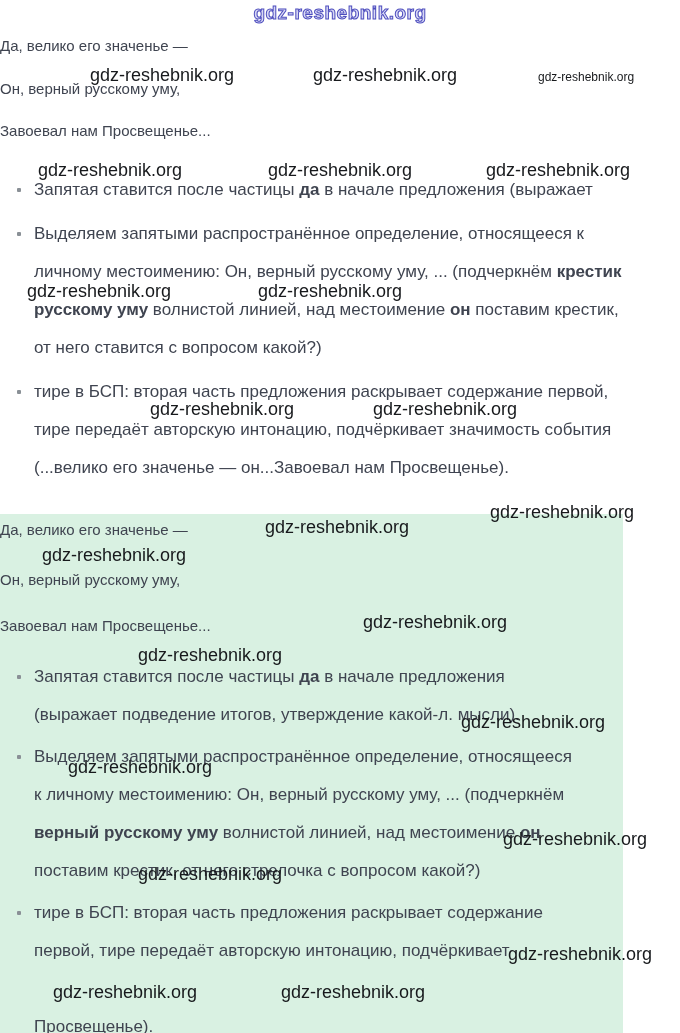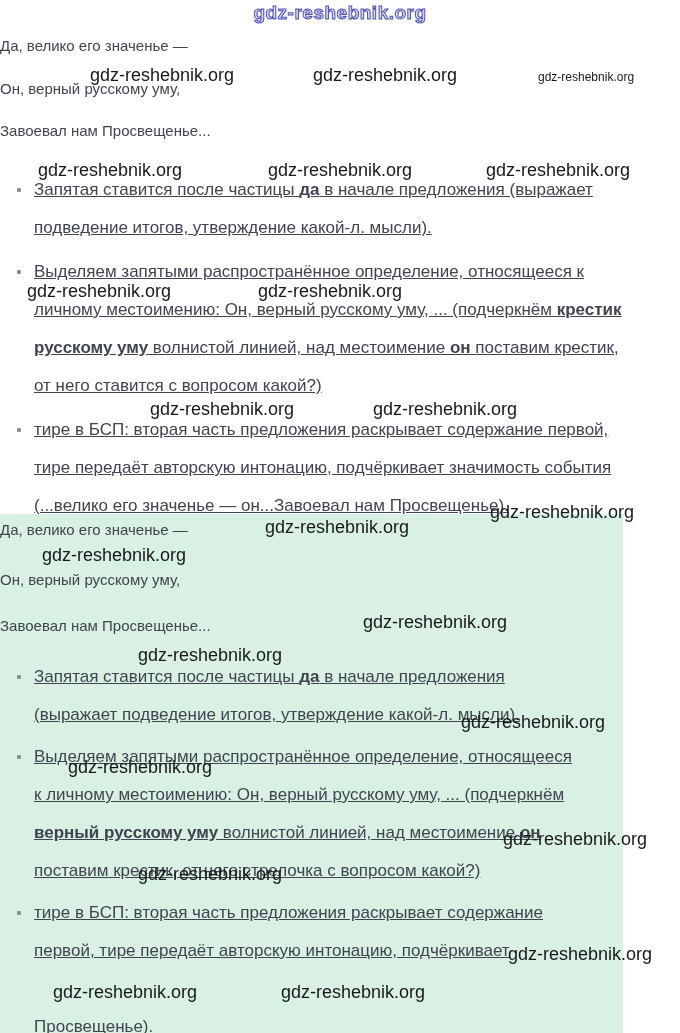--- a/index.html
+++ b/index.html
@@ -41,21 +41,20 @@
   .green-section .poem-line.p1{margin-top:0;}
   .green-section .poem-line.p2{margin-top:26px;}
   .green-section .poem-line.p3{margin-top:22px;}
   
   .bullets{
     list-style:none;
     margin:0;
     padding:0 0 0 34px;
     font-size:17px;
     line-height:38px;
-    text-decoration:underline;
   }
   .white-section .bullets{margin-top:28px;padding-right:10px;}
   .green-section .bullets{margin-top:20px;padding-right:8px;}
   .bullets li{position:relative;}
   .bullets li::before{
     content:"";
     position:absolute;
     left:-17px;top:17px;
     width:4px;height:4px;
     background:var(--marker);
@@ -98,21 +97,21 @@
 <body>
 
 <div class="page">
 
   <div class="white-section">
     <div class="header-wm">gdz-reshebnik.org</div>
     <p class="poem-line p1">Да, велико его значенье —</p>
     <p class="poem-line p2">Он, верный русскому уму,</p>
     <p class="poem-line p3">Завоевал нам Просвещенье...</p>
     <ul class="bullets">
-        <li><span>Запятая ставится после частицы </span><b>да</b><span> в начале предложения (выражает</span><br><span>подведение итогов, утверждение какой-л. мысли).</span></li>
+        <li><span>Запятая ставится после частицы </span><b>да</b><span> в начале предложения (выражает</span><br></li>
         <li><span>Выделяем запятыми распространённое определение, относящееся к</span><br><span>личному местоимению: Он, верный русскому уму, ... (подчеркнём </span><b>крестик</b><br><b>русскому уму</b><span> волнистой линией, над местоимение </span><b>он</b><span> поставим крестик,</span><br><span>от него ставится с вопросом какой?)</span></li>
         <li><span>тире в БСП: вторая часть предложения раскрывает содержание первой,</span><br><span>тире передаёт авторскую интонацию, подчёркивает значимость события</span><br><span>(...велико его значенье — он...Завоевал нам Просвещенье).</span></li>
       </ul>
   </div>
 
   <div class="green-section">
     <p class="poem-line p1">Да, велико его значенье —</p>
     <p class="poem-line p2">Он, верный русскому уму,</p>
     <p class="poem-line p3">Завоевал нам Просвещенье...</p>
     <ul class="bullets">

